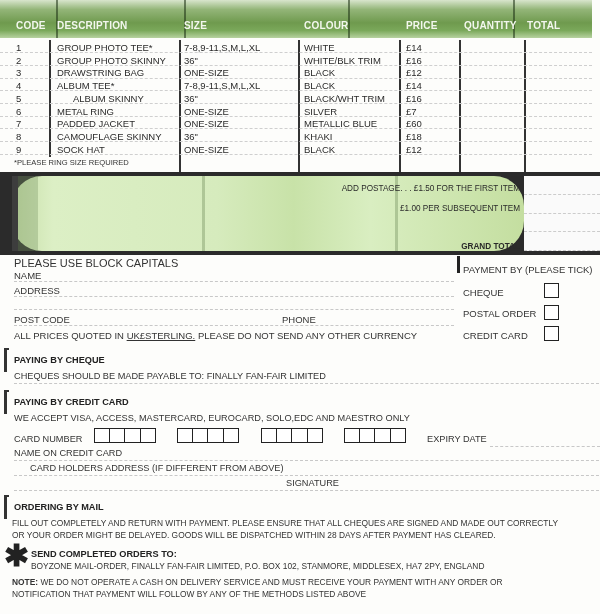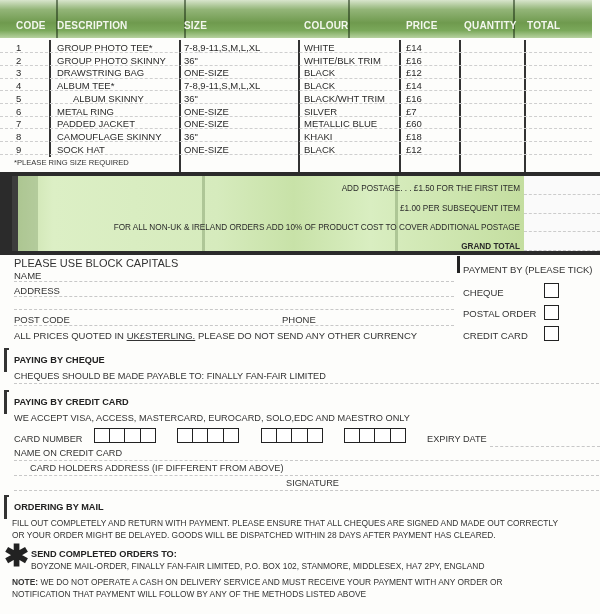--- a/index.html
+++ b/index.html
@@ -25,20 +25,21 @@
   .footnote { position: absolute; left: 14px; top: 120px; font-size: 7.6px; color: #333; }
 
   
   .post-band {
     position: absolute; left: 0; top: 172px; width: 600px; height: 83px;
     background: #2b2b2b;
   }
   .post-inner {
     position: absolute; left: 12px; top: 4px; width: 512px; height: 75px;
     background: linear-gradient(90deg, #c6dea6 0%, #dcefc5 8%, #d6ebbd 40%, #c8e2a8 55%, #d9eec1 70%, #c4dea0 100%);
+    border-radius: 30px;
   }
   .post-inner .shade { position: absolute; top: 0; height: 75px; }
   .post-line { position: absolute; right: 78px; font-size: 8.2px; color: #2a2a2a; white-space: nowrap; }
   .post-right { position: absolute; left: 524px; top: 4px; width: 76px; height: 75px; background: #fafafa; }
   .post-right .cell { height: 18.75px; border-bottom: 1px dashed #ccc; }
 
   
   .addr-label { position: absolute; font-size: 9.5px; color: #333; white-space: nowrap; }
   .dash { position: absolute; height: 0; border-top: 1px dashed #c8c8c8; }
   .pay-box { position: absolute; width: 15px; height: 15px; border: 1.3px solid #222; background: #fff; }
@@ -166,21 +167,20 @@
 </div>
 
 <div class="post-band">
   <div class="post-inner">
     <div class="shade" style="left:0; width:6px; background:#3d3d3d"></div>
     <div class="shade" style="left:6px; width:20px; background:rgba(120,150,100,0.35)"></div>
     <div class="shade" style="left:190px; width:3px; background:rgba(100,130,80,0.35)"></div>
     <div class="shade" style="left:383px; width:3px; background:rgba(100,130,80,0.35)"></div>
     <span class="post-line" style="top:8px; right:4px">ADD POSTAGE. . .  £1.50 FOR THE FIRST ITEM</span>
     <span class="post-line" style="top:28px; right:4px">£1.00 PER SUBSEQUENT ITEM</span>
-    <span class="post-line" style="top:47px; right:4px">FOR ALL NON-UK &amp; IRELAND  ORDERS ADD 10%  OF PRODUCT COST TO COVER ADDITIONAL POSTAGE</span>
     <span class="post-line bold" style="top:66px; right:4px">GRAND TOTAL</span>
   </div>
   <div class="post-right">
     <div class="cell"></div>
     <div class="cell"></div>
     <div class="cell"></div>
     <div class="cell"></div>
   </div>
 </div>
 

